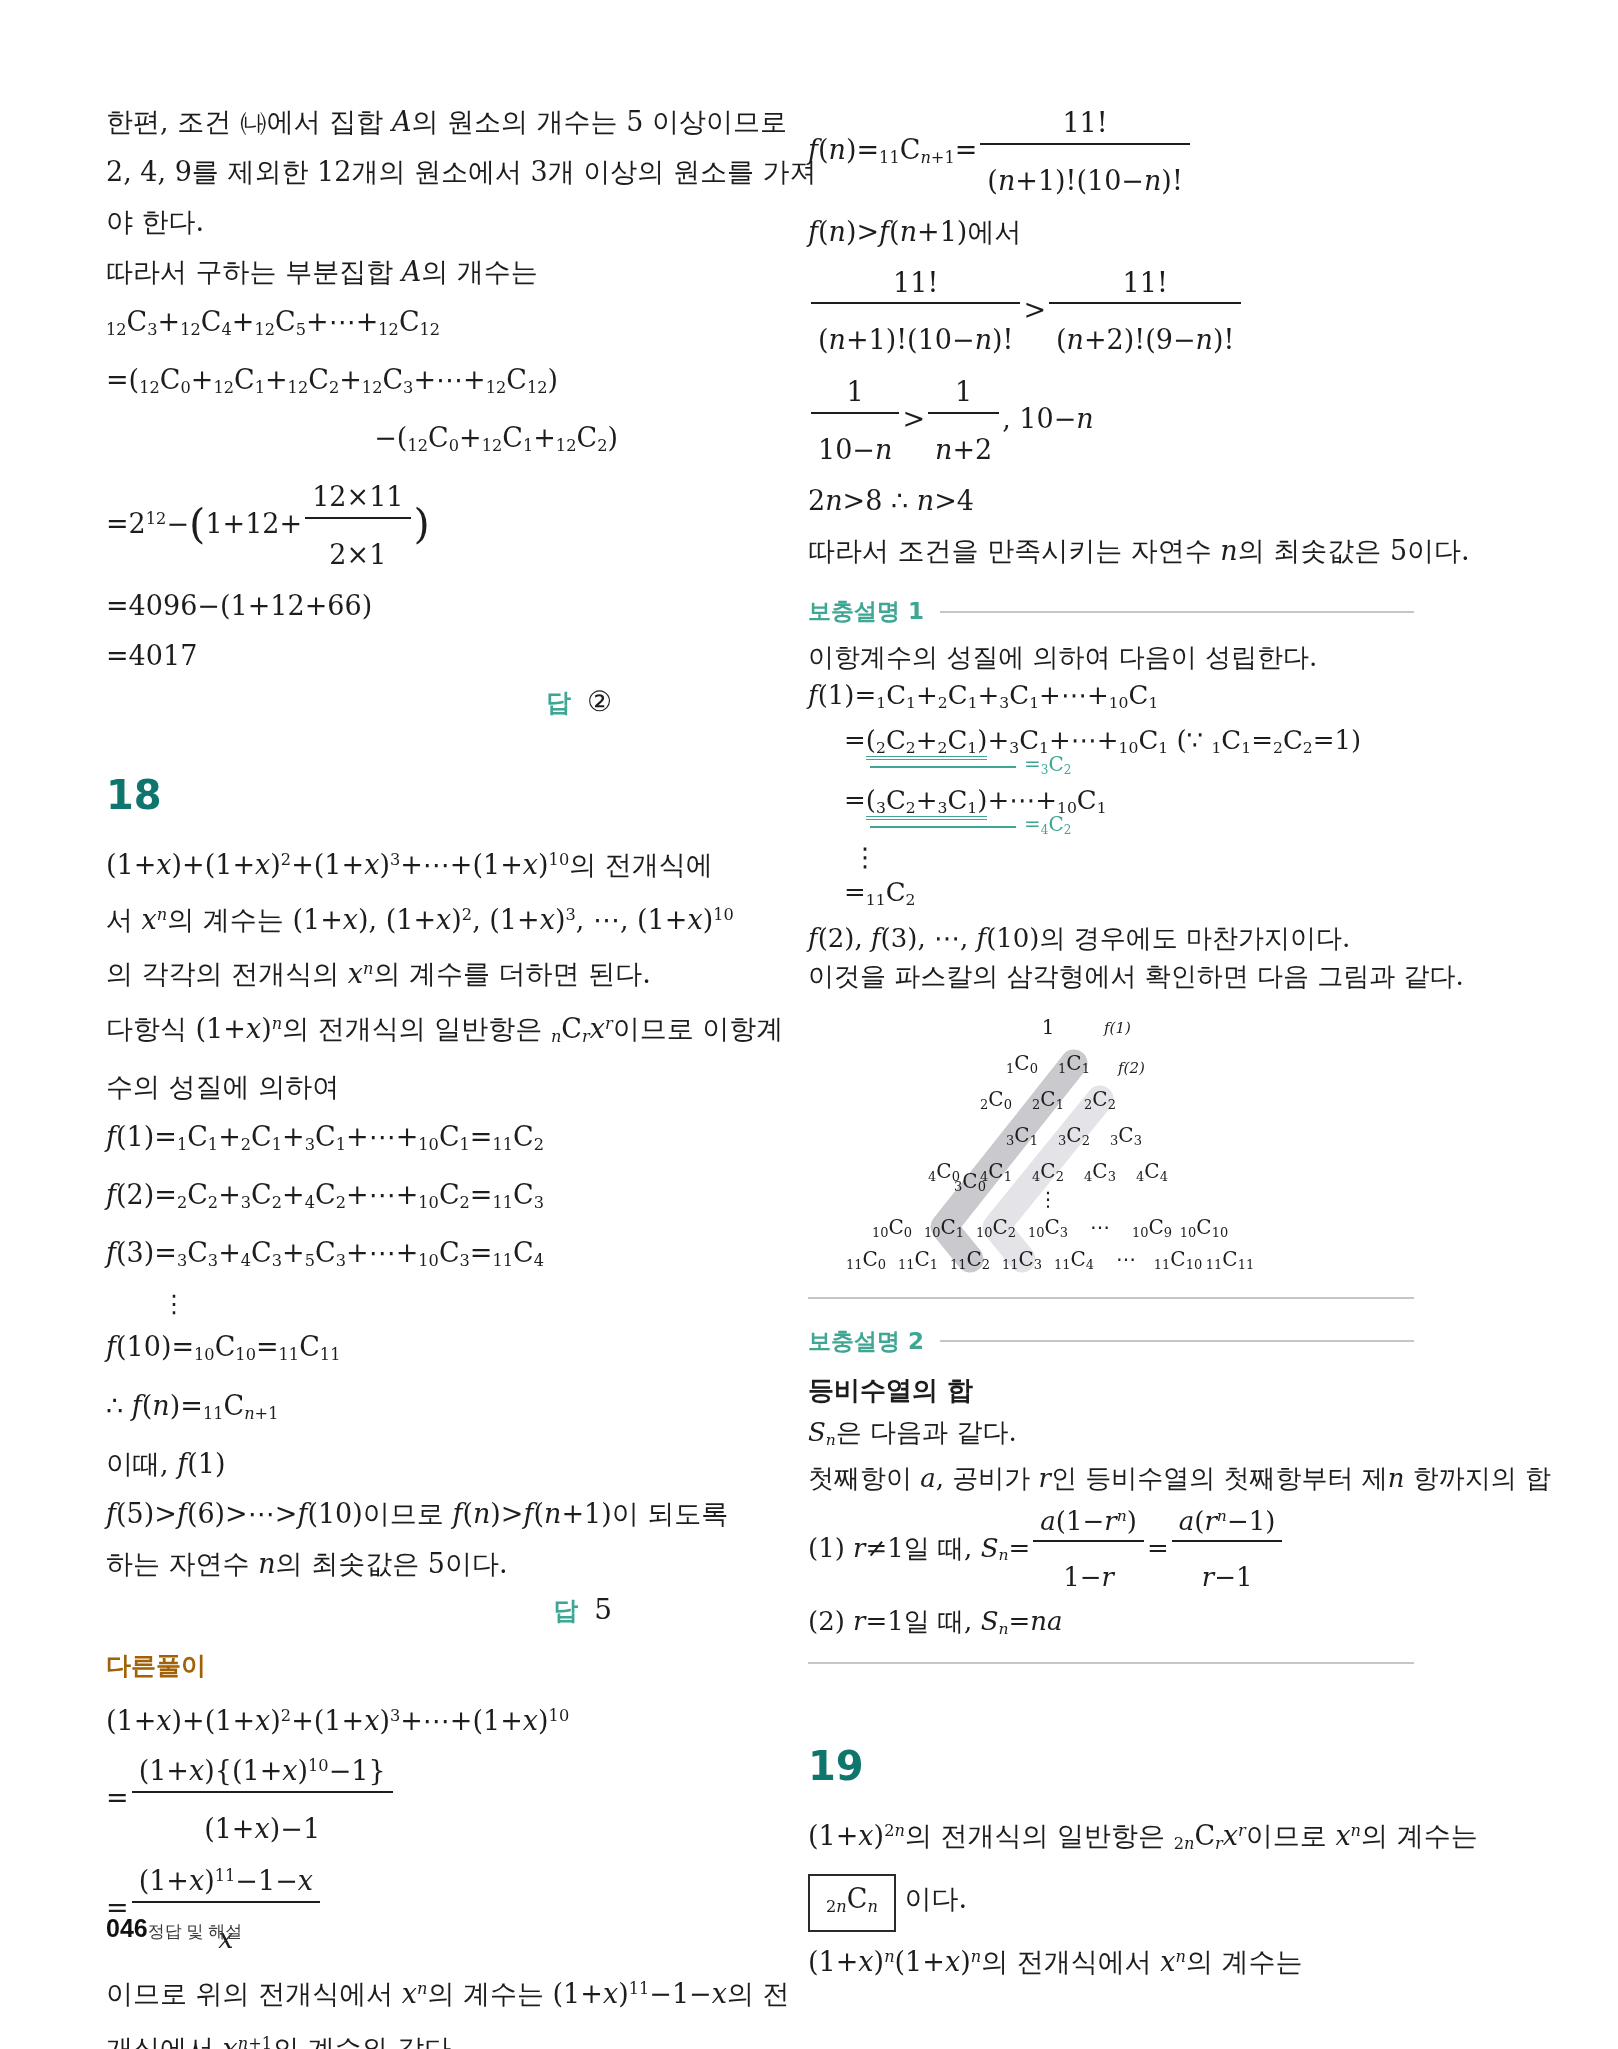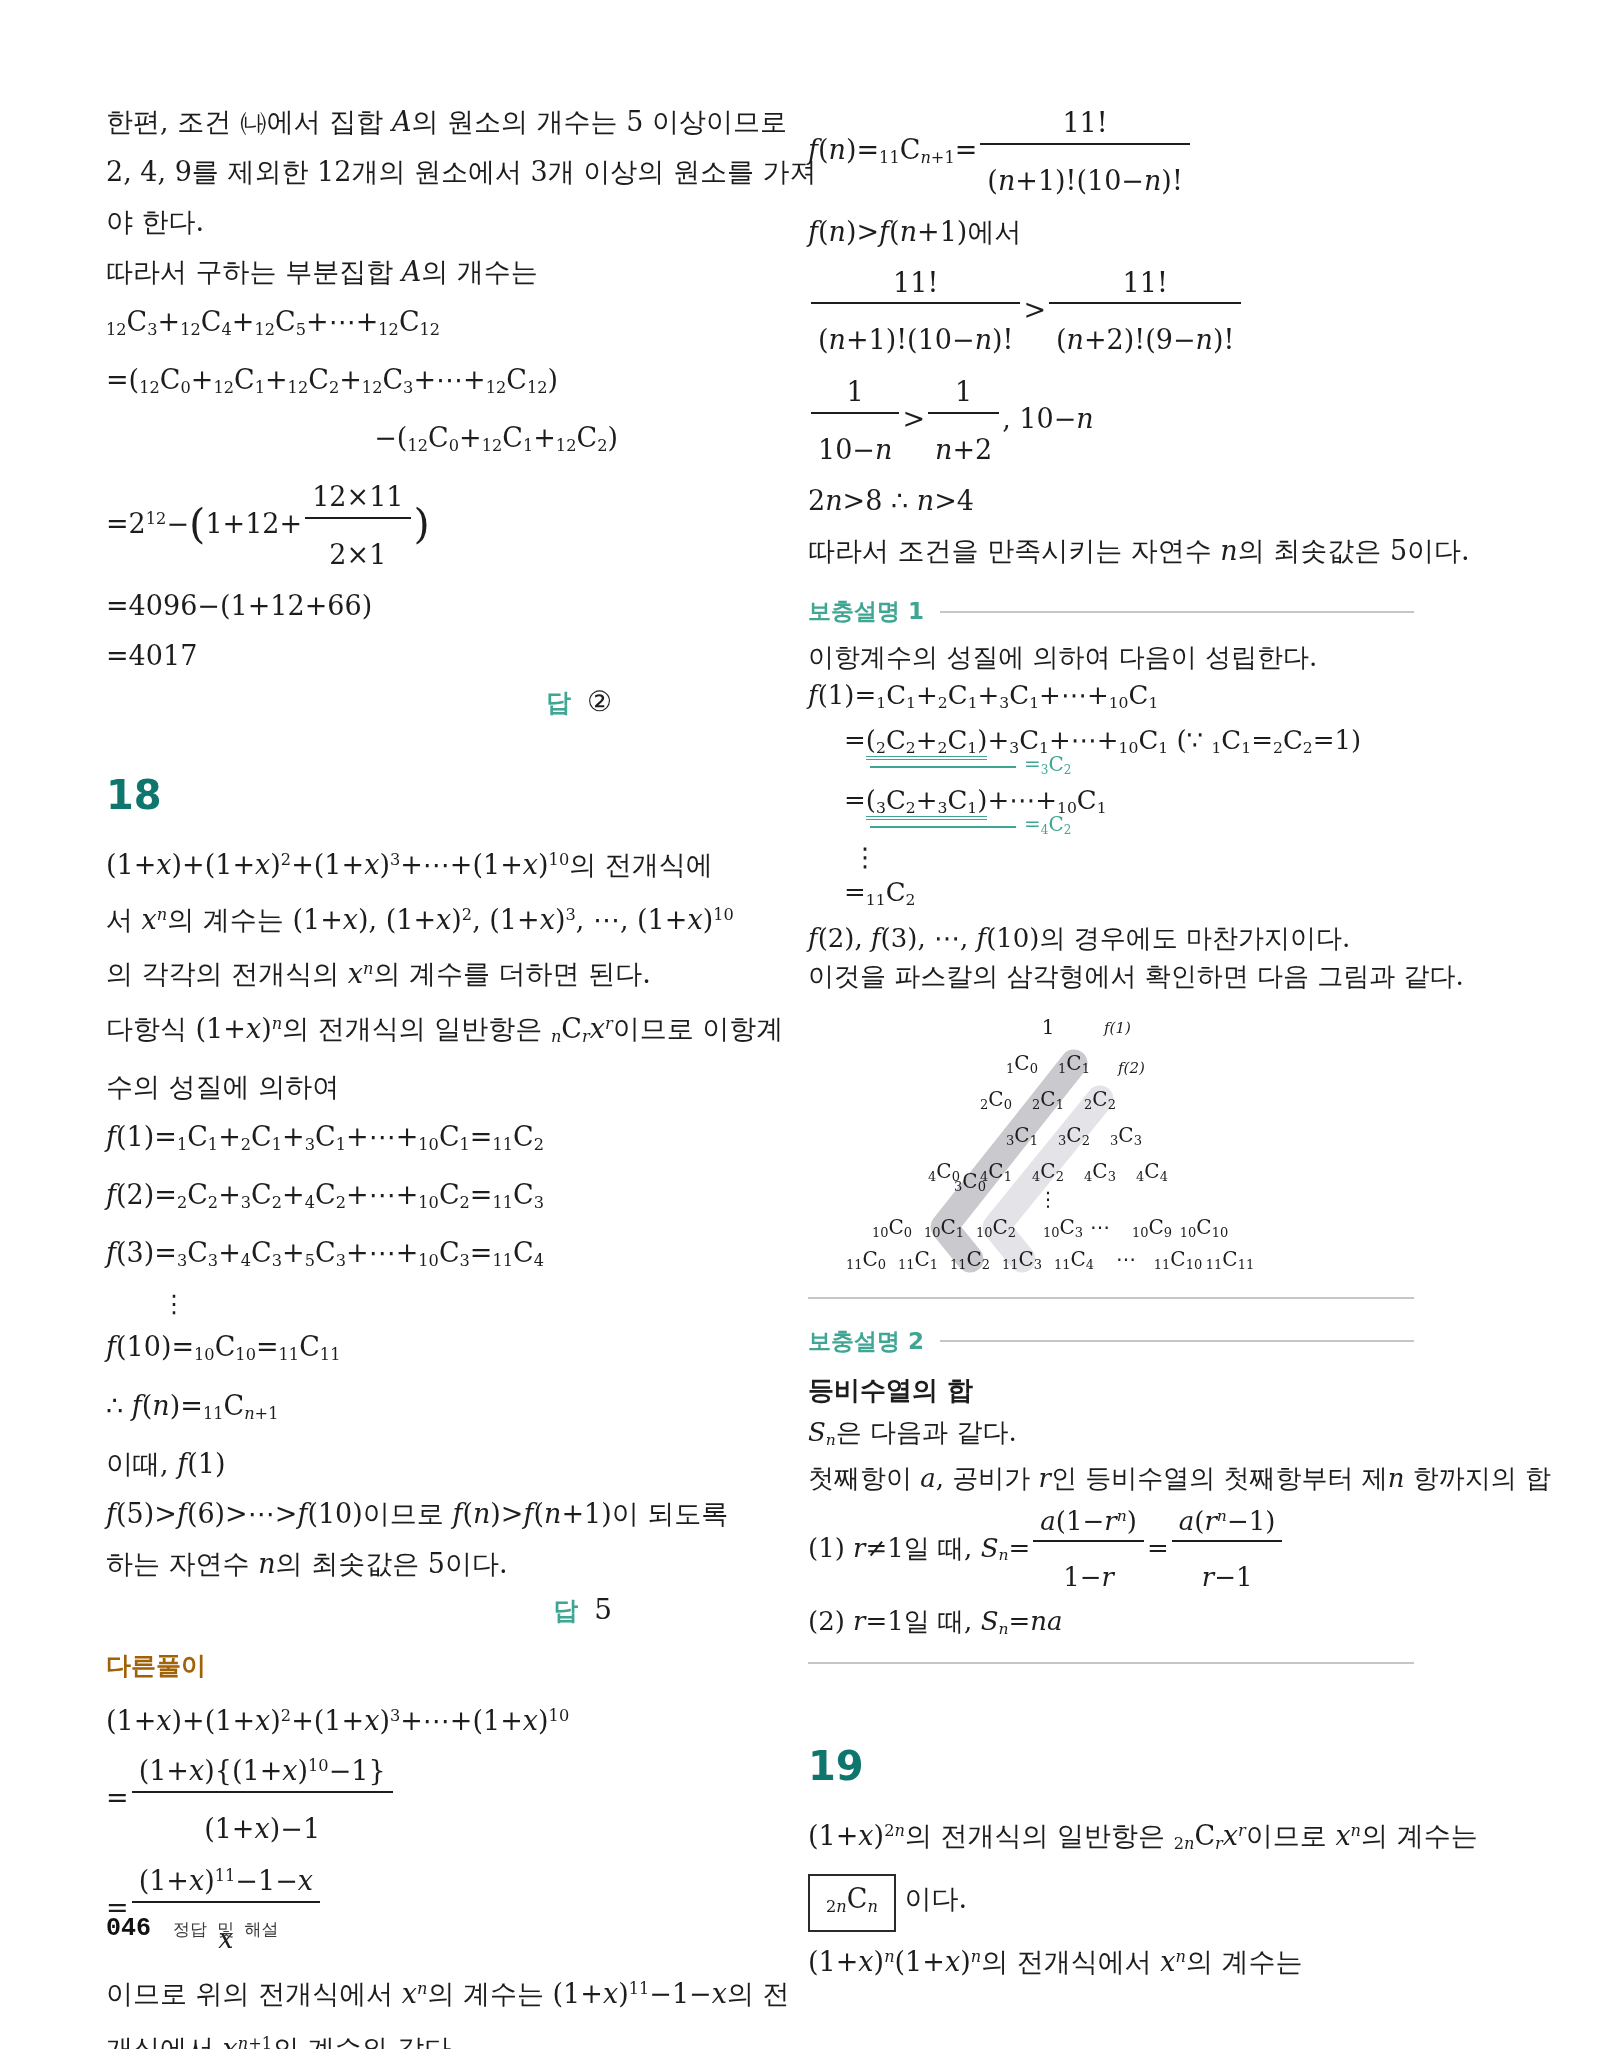--- a/index.html
+++ b/index.html
@@ -49,22 +49,22 @@
   .line.brace{display:flex;align-items:center;color:#3EA692;font-size:20px;
               line-height:18px;margin:-12px 0 2px 62px;}
   .brace .bline{width:146px;border-top:2px solid #3EA692;margin-right:8px;height:0;}
 
   .pascal{position:relative;height:270px;margin:18px 0 8px;}
   .psvg{position:absolute;left:0;top:0;}
   .tcell{position:absolute;transform:translateX(-50%);font-size:20px;line-height:28px;white-space:nowrap;}
   .tcell .sb{font-size:13px;}
   .tlabel{position:absolute;font-size:15px;font-style:italic;}
 
-  .footer{position:absolute;left:106px;top:1914px;display:flex;align-items:baseline;gap:22px;
-          font-family:Liberation Mono, monospace;}
+  .footer{position:absolute;left:106px;top:1914px;display:flex;align-items:baseline;
+          font-family:Liberation Sans, sans-serif;}
   .fpage{font-weight:bold;font-size:25px;color:#111;}
   .ftext{font-size:17px;color:#3a3a3a;}
   i{font-style:italic;}
 </style>
 </head>
 <body>
 
 <div class="page">
 
   <div class="col left">
@@ -170,21 +170,21 @@
           <div class="tcell" style="left: 318px; top: 108px;"><span class="sb">3</span>C<span class="sb">3</span></div>
           <div class="tcell" style="left: 136px; top: 144px;"><span class="sb">4</span>C<span class="sb">0</span></div>
           <div class="tcell" style="left: 188px; top: 144px;"><span class="sb">4</span>C<span class="sb">1</span></div>
           <div class="tcell" style="left: 240px; top: 144px;"><span class="sb">4</span>C<span class="sb">2</span></div>
           <div class="tcell" style="left: 292px; top: 144px;"><span class="sb">4</span>C<span class="sb">3</span></div>
           <div class="tcell" style="left: 344px; top: 144px;"><span class="sb">4</span>C<span class="sb">4</span></div>
           <div class="tcell" style="left: 240px; top: 172px;">⋮</div>
           <div class="tcell" style="left: 84px; top: 200px;"><span class="sb">10</span>C<span class="sb">0</span></div>
           <div class="tcell" style="left: 136px; top: 200px;"><span class="sb">10</span>C<span class="sb">1</span></div>
           <div class="tcell" style="left: 188px; top: 200px;"><span class="sb">10</span>C<span class="sb">2</span></div>
-          <div class="tcell" style="left: 240px; top: 200px; margin-left: 15px;"><span class="sb">10</span>C<span class="sb">3</span></div>
+          <div class="tcell" style="left: 240px; top: 200px;"><span class="sb">10</span>C<span class="sb">3</span></div>
           <div class="tcell" style="left: 292px; top: 200px;">⋯</div>
           <div class="tcell" style="left: 344px; top: 200px;"><span class="sb">10</span>C<span class="sb">9</span></div>
           <div class="tcell" style="left: 396px; top: 200px;"><span class="sb">10</span>C<span class="sb">10</span></div>
           <div class="tcell" style="left: 58px; top: 232px;"><span class="sb">11</span>C<span class="sb">0</span></div>
           <div class="tcell" style="left: 110px; top: 232px;"><span class="sb">11</span>C<span class="sb">1</span></div>
           <div class="tcell" style="left: 162px; top: 232px;"><span class="sb">11</span>C<span class="sb">2</span></div>
           <div class="tcell" style="left: 214px; top: 232px;"><span class="sb">11</span>C<span class="sb">3</span></div>
           <div class="tcell" style="left: 266px; top: 232px;"><span class="sb">11</span>C<span class="sb">4</span></div>
           <div class="tcell" style="left: 318px; top: 232px;">⋯</div>
           <div class="tcell" style="left: 370px; top: 232px;"><span class="sb">11</span>C<span class="sb">10</span></div>

